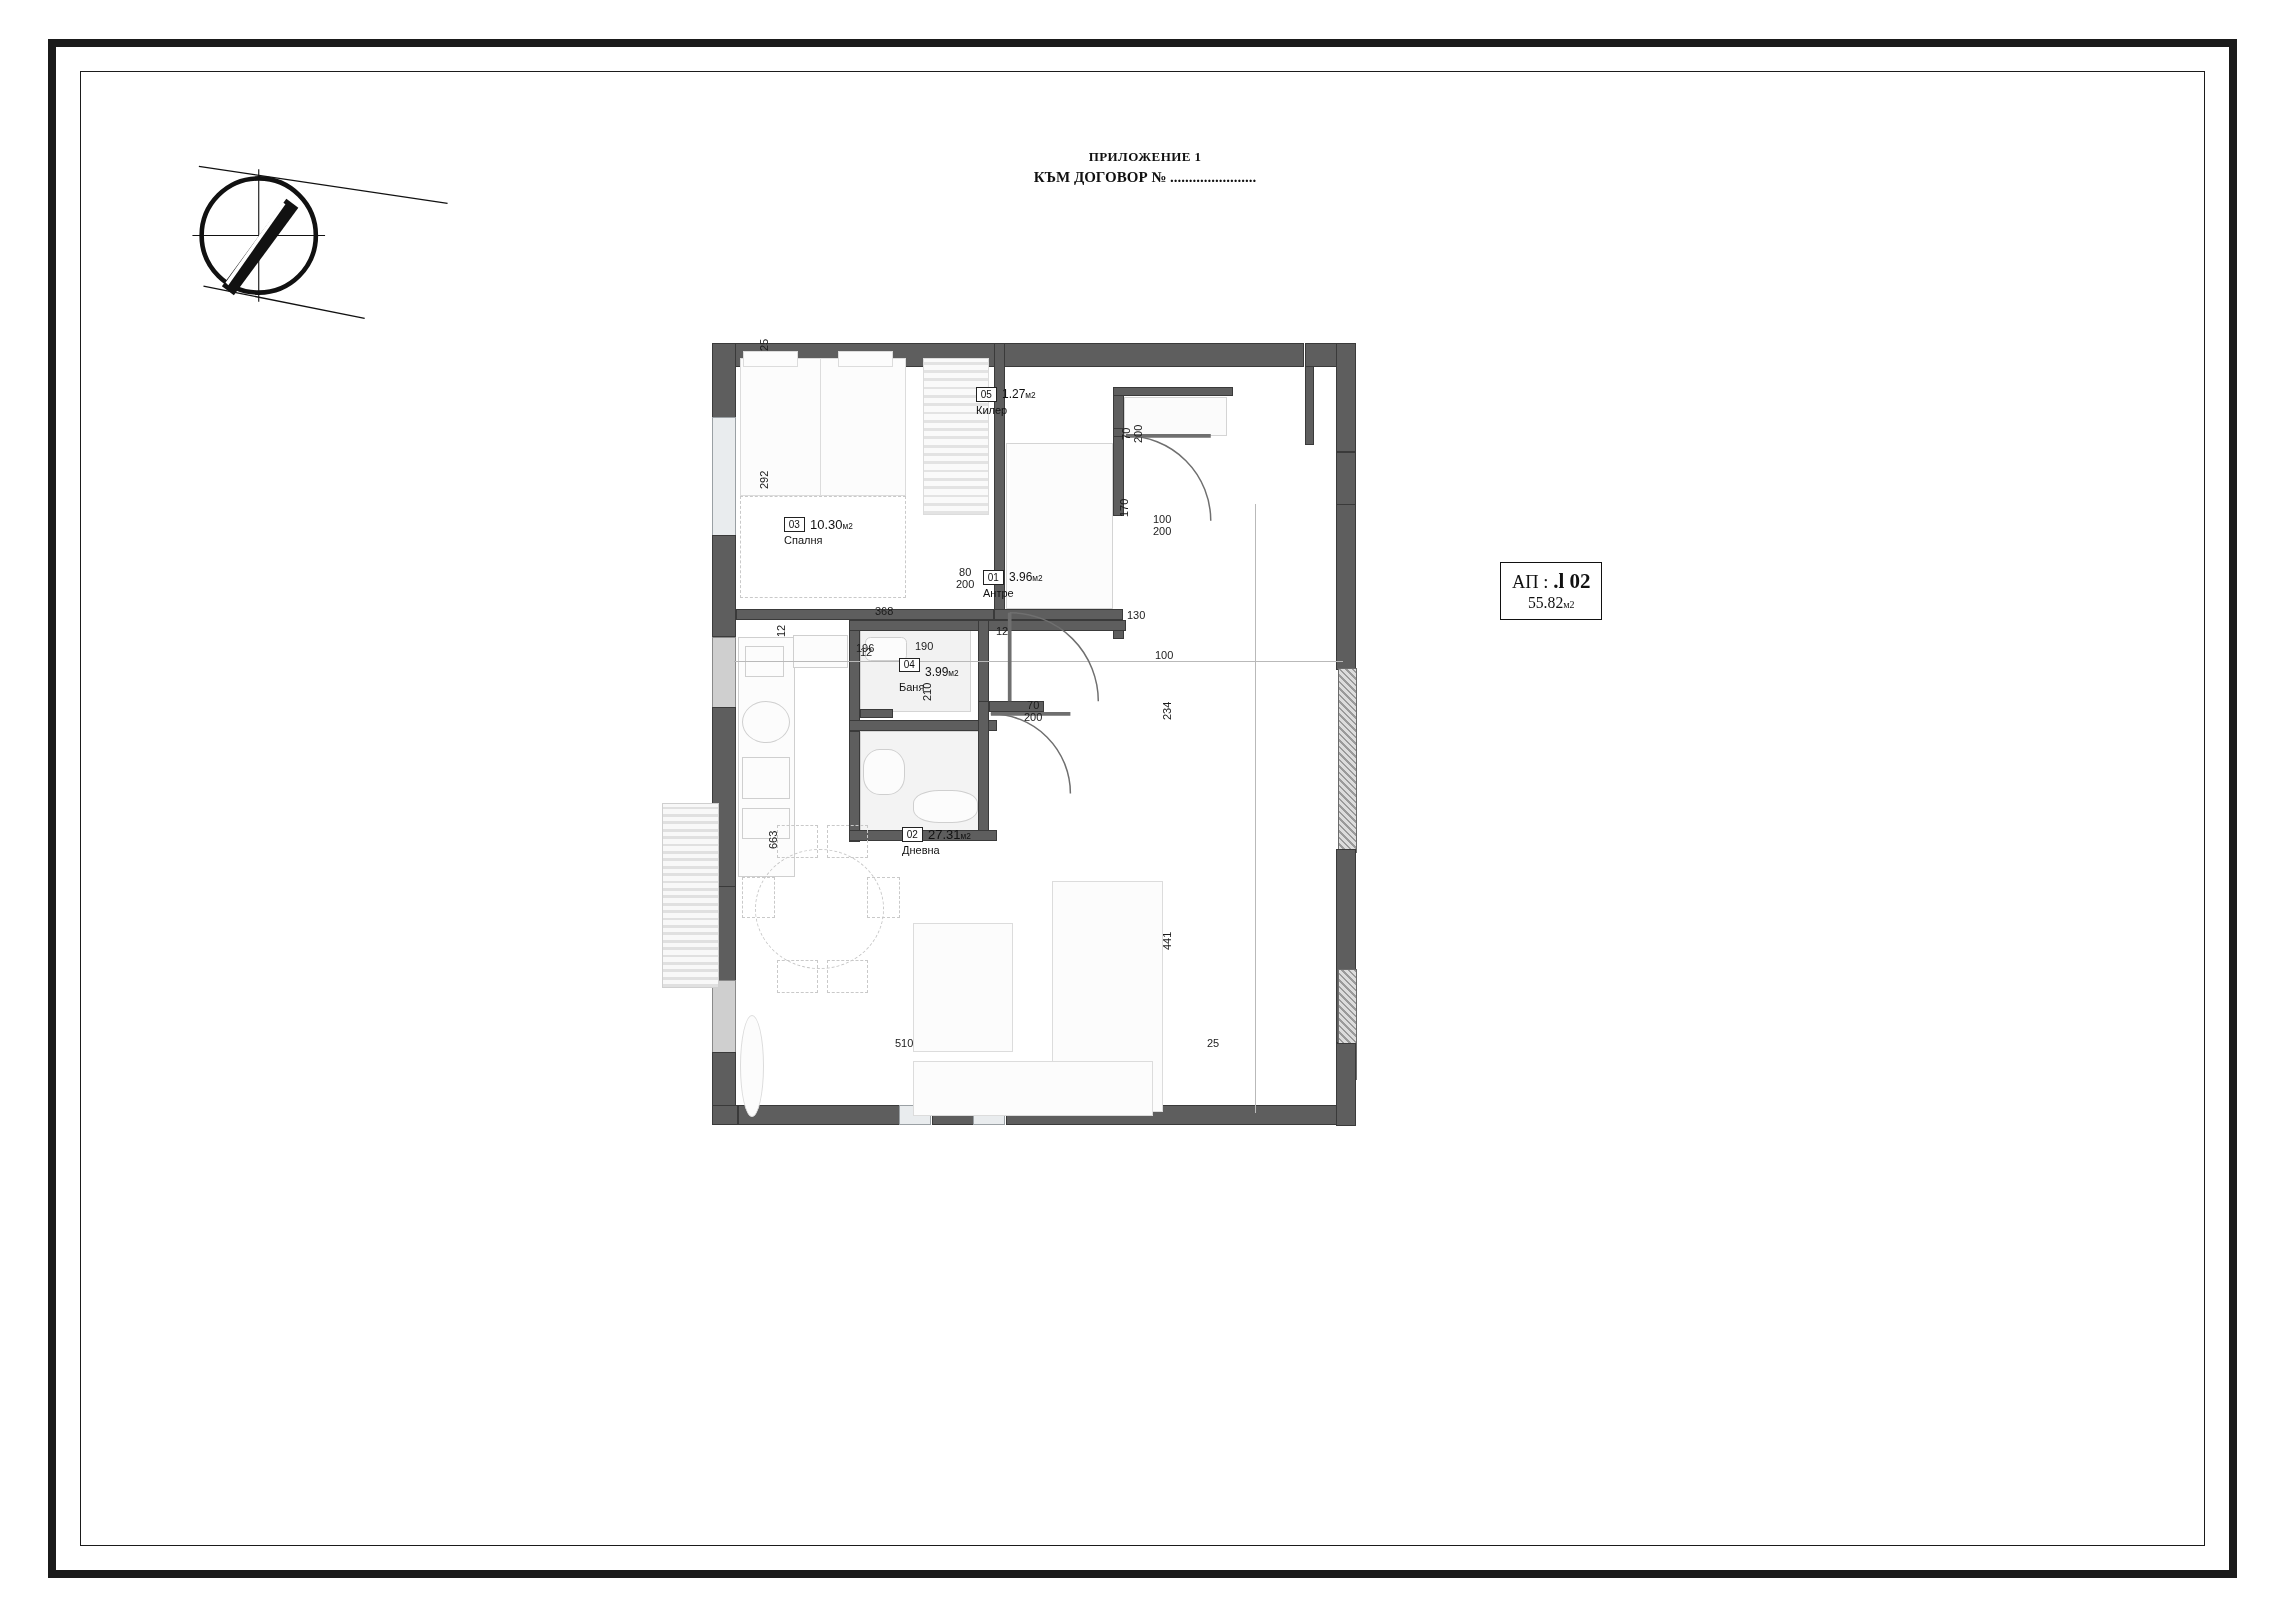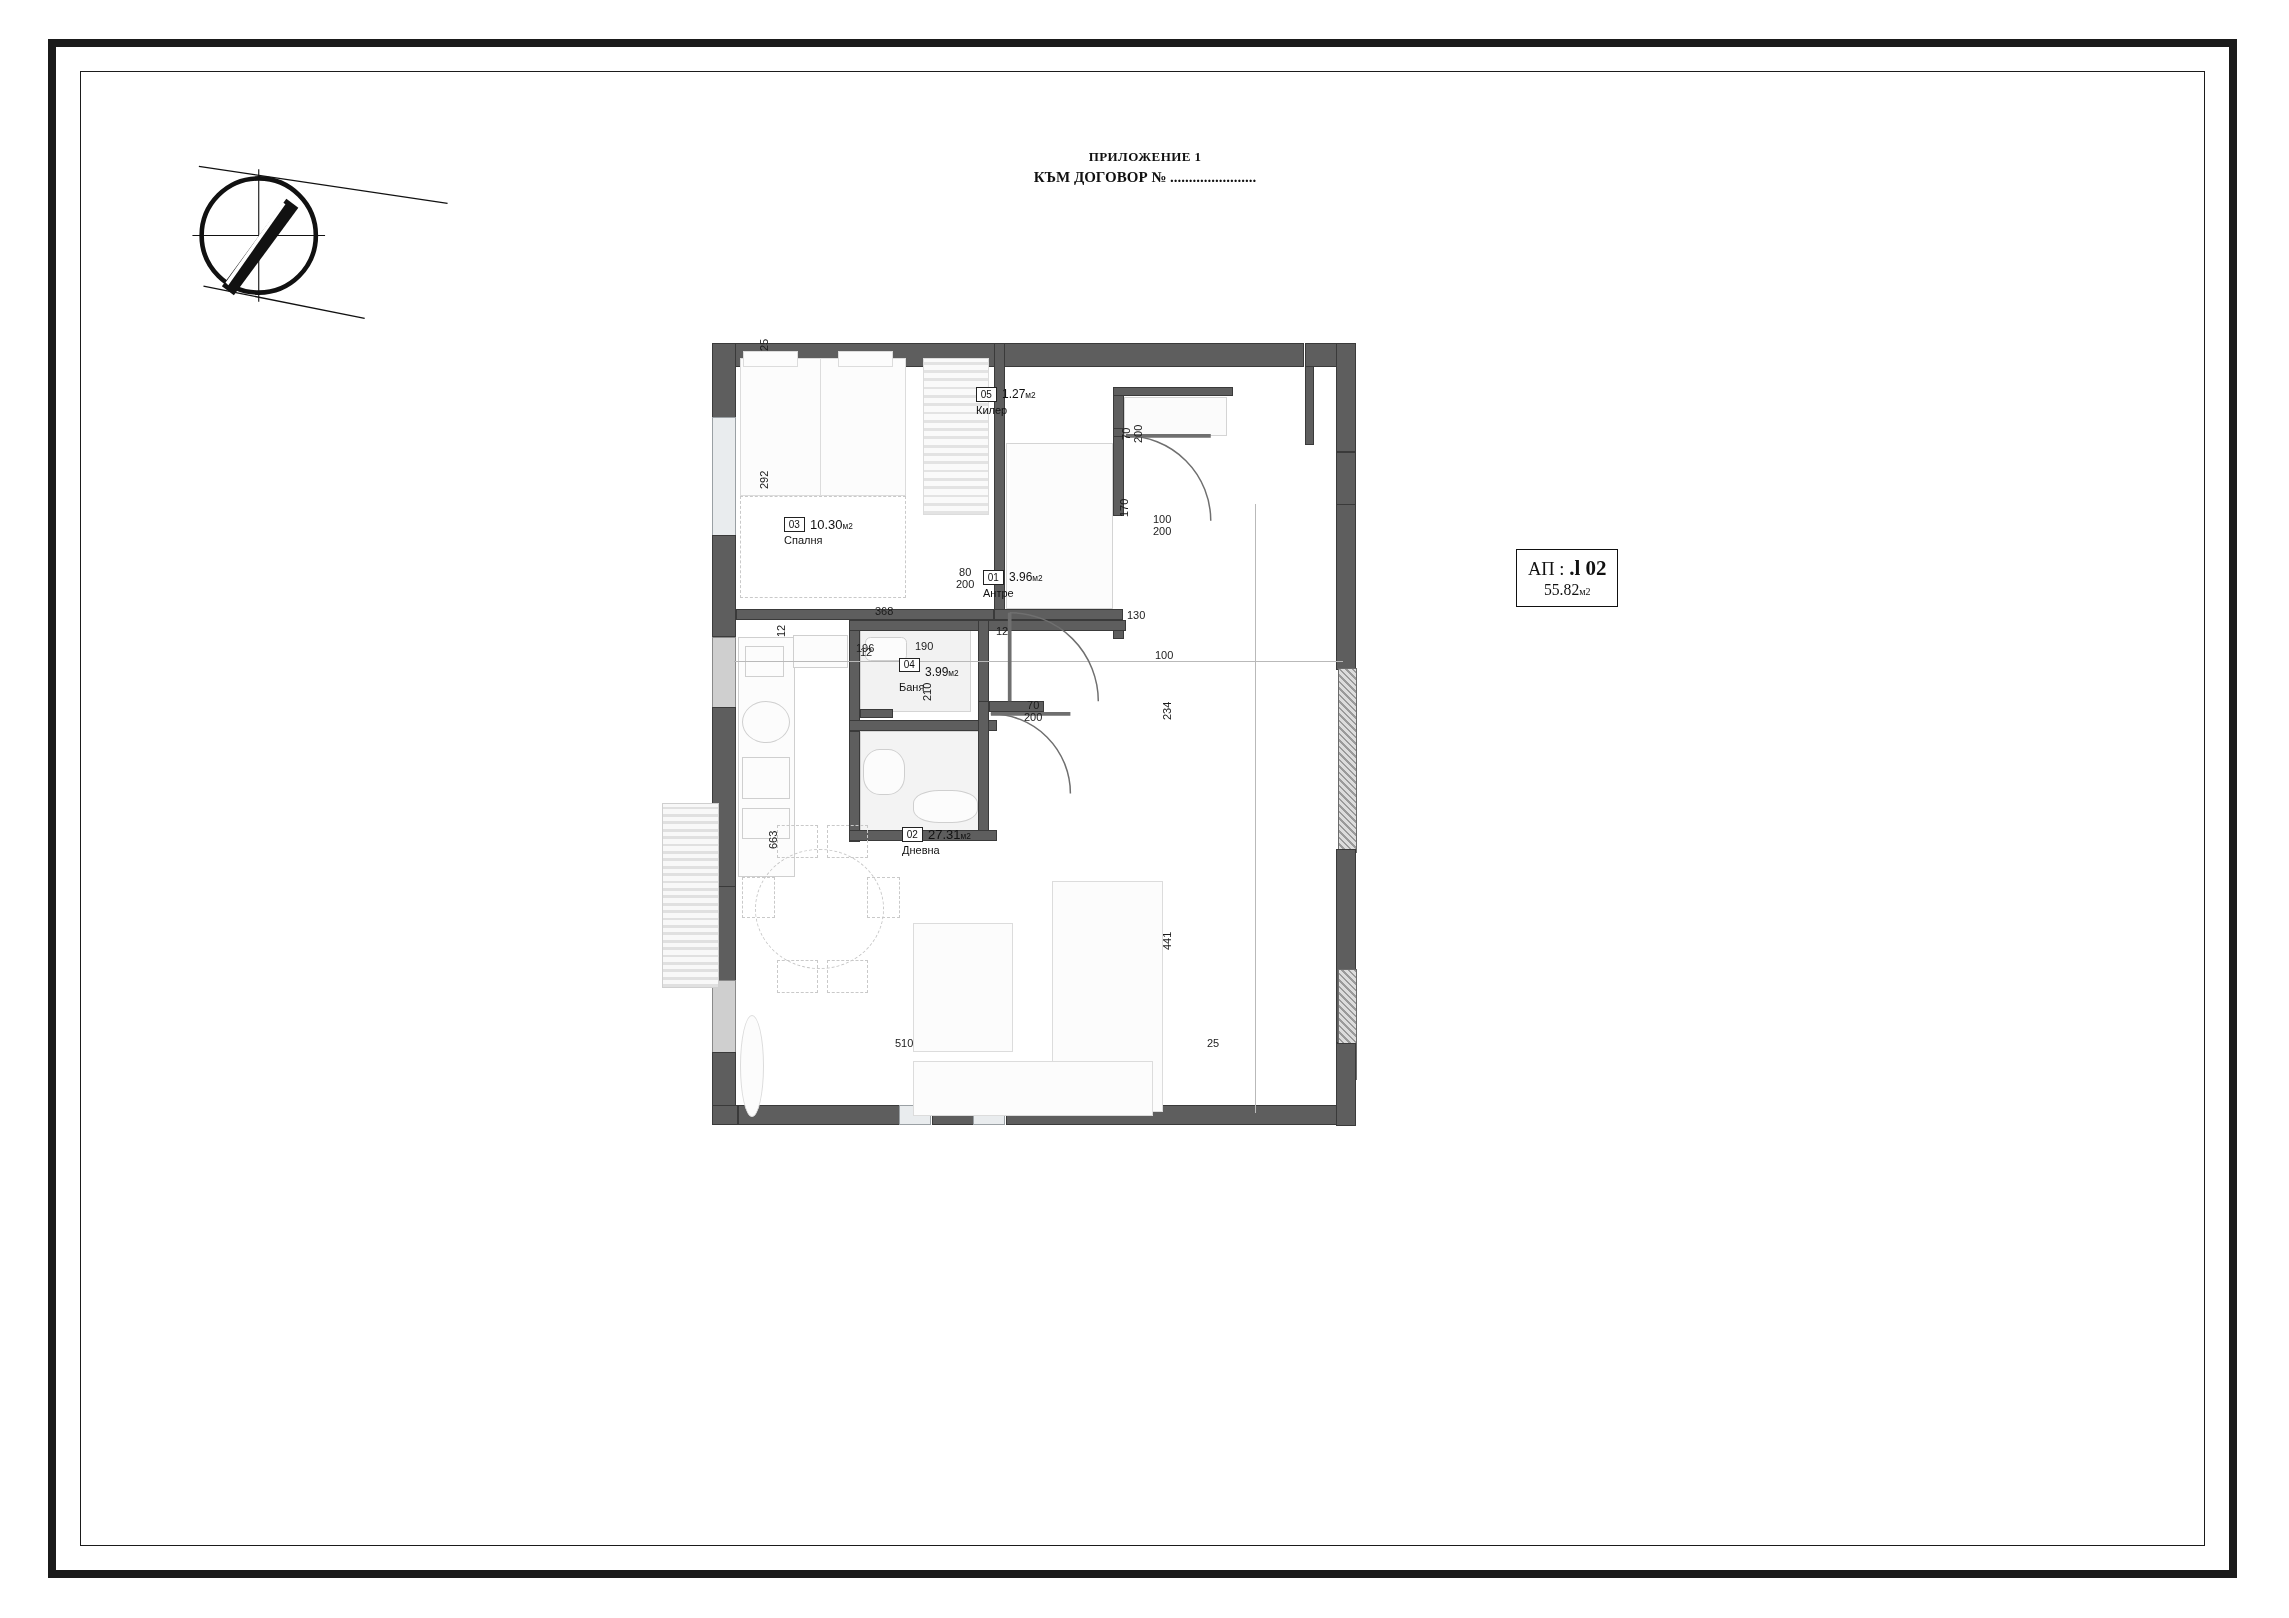--- a/index.html
+++ b/index.html
@@ -183,21 +183,21 @@
     <polygon points="55,150 125,55 138,65 68,160" fill="#111"></polygon>
     <polygon points="59,146 121,59 124,61 62,149" fill="#fff"></polygon>
   </svg>
 </div>
 
 <div class="title-block">
   <div class="title-line-1">ПРИЛОЖЕНИЕ 1</div>
   <div class="title-line-2">КЪМ ДОГОВОР № .......................</div>
 </div>
 
-<div class="area-box" style="left:1500px; top:549px;margin-left:16px;">
+<div class="area-box" style="left:1500px; top:562px;">
   <div class="l1">
     <span>АП :</span>
     <b>.l 02</b>
   </div>
   <div class="l2">
     <span>55.82</span><span class="u">м2</span>
   </div>
 </div>
 
 <div class="side-note" style="left:713px; top:1015px;">декоративна реш. за климатични тела</div>

